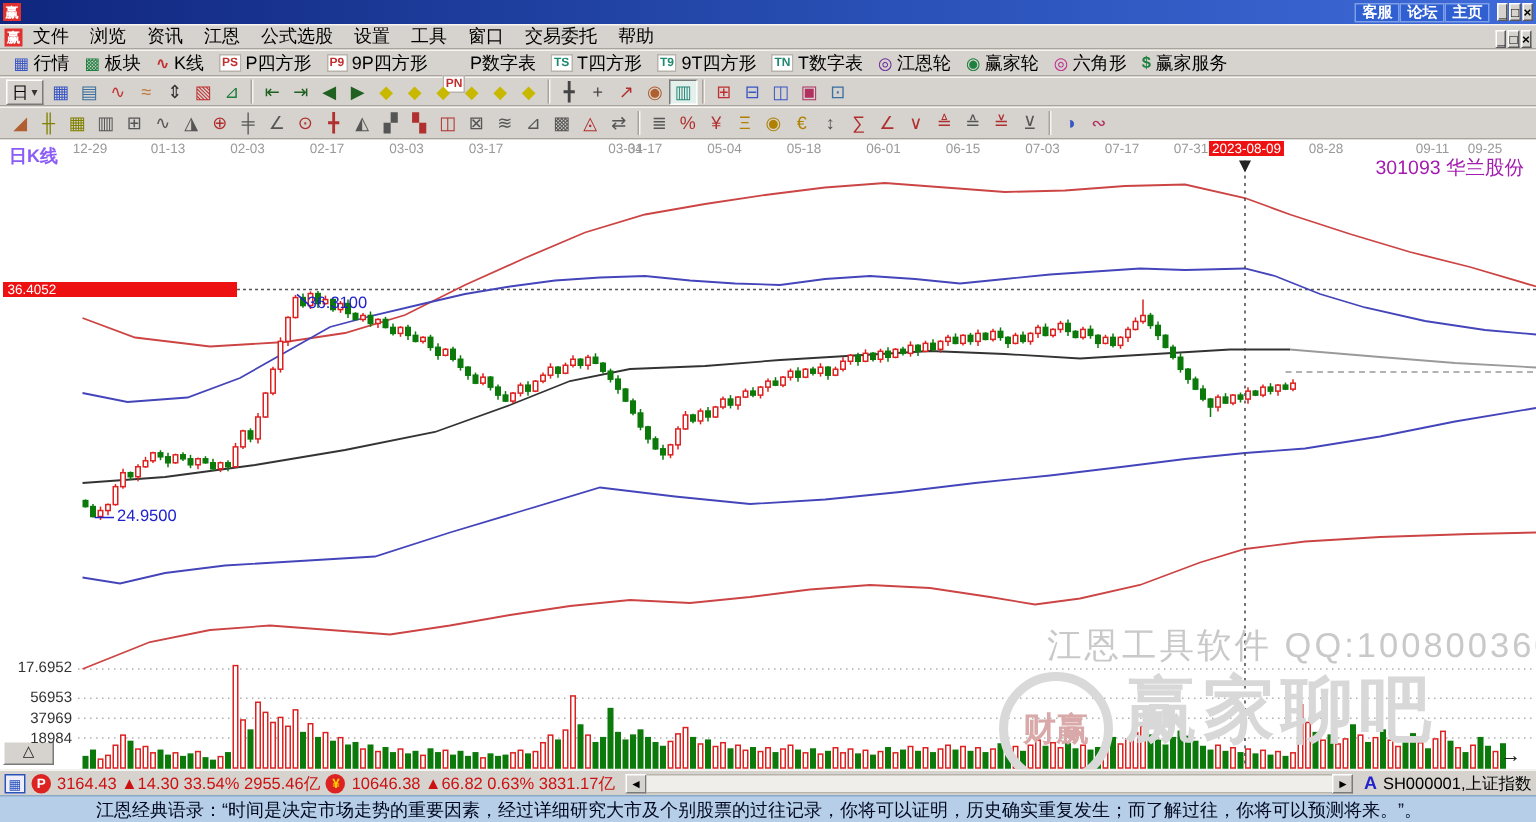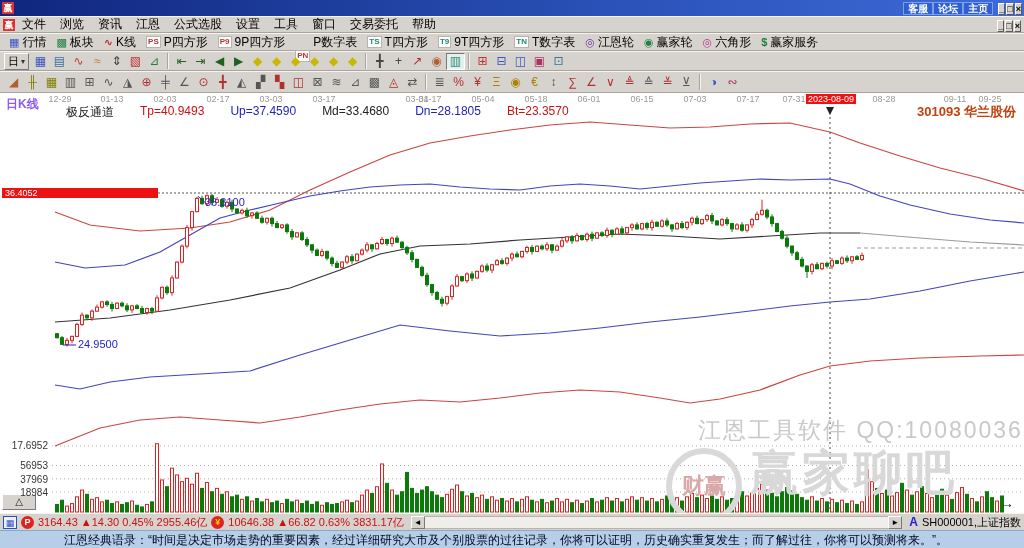--- a/index.html
+++ b/index.html
@@ -46,21 +46,21 @@
   .tsep { width:2px; height:16px; border-left:1px solid #a8a49c; border-right:1px solid #f6f4f0; margin:0 3px; flex:none;}
   .periodbtn { display:inline-flex; align-items:center; height:17px; padding:0 3px;
     font-size:11px; border:1px solid; border-color:#fff #7a7a7a #7a7a7a #fff; gap:2px;}
   .dd { font-size:8px; color:#333; }
   
   .chart { position:relative; width:1024px; height:420px; background:#fff; overflow:hidden; }
   .chart svg { position:absolute; left:0; top:0; }
   .abs { position:absolute; white-space:nowrap; }
   .pane-label { left:6px; top:3px; color:#8b5cf6; font-weight:bold; font-size:12px; }
   .ind-row { left:66px; top:11px; font-size:12px; display:flex; gap:26px; }
-  .code-label { right:8px; top:10px; color:#c2410c; font-weight:bold; font-size:13px; }
+  .code-label { right:8px; top:10px; color:#a21caf; font-weight:normal; font-size:13px; }
   .date-item { top:1px; font-size:9px; color:#999; transform:translateX(-50%); }
   .date-item.hl { background:#ee1111; color:#fff; padding:0 2px; z-index:3;}
   .price-marker { left:2px; top:95px; width:156px; height:10px; background:#ee1111;
     color:#fff; font-size:9px; line-height:10px; padding-left:3px; z-index:2;}
   .peak-label { left:205px; top:103px; color:#2222cc; font-size:11px; }
   .low-label  { left:78px;  top:245px; color:#2222cc; font-size:11px; }
   .vol-label { left:0; width:48px; text-align:right; font-size:10px; color:#333; }
   .wm1 { left:698px; top:322px; font-size:23px; color:#c9c9c9; letter-spacing:2px; z-index:0;}
   .wm2 { left:750px; top:348px; font-size:48px; font-weight:bold; color:#d8d8d8; letter-spacing:4px; z-index:0;}
   .seal { left:666px; top:355px; width:76px; height:76px; border:6px solid #d9d9d9; border-radius:50%;
@@ -796,28 +796,20 @@
           <rect x="995.5" y="408.0434049726085" width="3" height="10.956595027391488" fill="#fff" stroke="#dd2222" stroke-width="1"></rect>
           <rect x="1000.5" y="402.98651495996626" width="3" height="16.013485040033714" fill="#0b7a0b" stroke="#0b7a0b" stroke-width="1"></rect>
         </g>
         <line x1="830" y1="14" x2="830" y2="418" stroke="#444" stroke-dasharray="2,3"></line>
         <polygon points="826,14 834,14 830,22" fill="#222"></polygon>
         <line x1="857" y1="155" x2="1024" y2="155" stroke="#999" stroke-dasharray="4,3"></line>
         <line x1="198" y1="103.26330399999998" x2="206" y2="110.26330399999998" stroke="#2222cc"></line>
         <line x1="63" y1="252.01050400000003" x2="76" y2="252.01050400000003" stroke="#2222cc"></line>
       </svg>
     <div class="abs pane-label">日K线</div>
-    <div class="abs ind-row">
-      <span style="color:#222;">极反通道</span>
-      <span style="color:#cc1111;">Tp=40.9493</span>
-      <span style="color:#2222bb;">Up=37.4590</span>
-      <span style="color:#222222;">Md=33.4680</span>
-      <span style="color:#2222bb;">Dn=28.1805</span>
-      <span style="color:#cc1111;">Bt=23.3570</span>
-    </div>
     <div class="abs code-label">301093  华兰股份</div>
     <div id="date-axis"></div>
     <div class="abs price-marker">36.4052</div>
     <div class="abs peak-label">36.3100</div>
     <div class="abs low-label">24.9500</div>
     <div id="vol-axis"></div>
     <div class="abs wm1">江恩工具软件  QQ:100800360</div>
     <div class="abs wm2">赢家聊吧</div>
     <div class="abs seal">财赢</div>
     <div class="abs tri-btn">△</div>
@@ -845,21 +837,21 @@
       <div class="abs vol-label" style="top: 367px;">56953</div>
       <div class="abs vol-label" style="top: 380.5px;">37969</div>
       <div class="abs vol-label" style="top: 394px;">18984</div>
     </div>
 
   <div class="statusbar">
     <span class="sico grid-ico">▦</span>
     <span class="coin">P</span>
     <span class="idx-text">
       <span>3164.43</span> <span>▲14.30</span>
-      <span>0.45%</span> <span>2955.46亿</span>
+      <span>33.54%</span> <span>2955.46亿</span>
     </span>
     <span class="coin y">¥</span>
     <span class="idx-text">
       <span>10646.38</span> <span>▲66.82</span>
       <span>0.63%</span> <span>3831.17亿</span>
     </span>
     <span class="hscroll">
       <span class="harrow">◄</span>
       <span class="htrack"></span>
       <span class="harrow">►</span>

